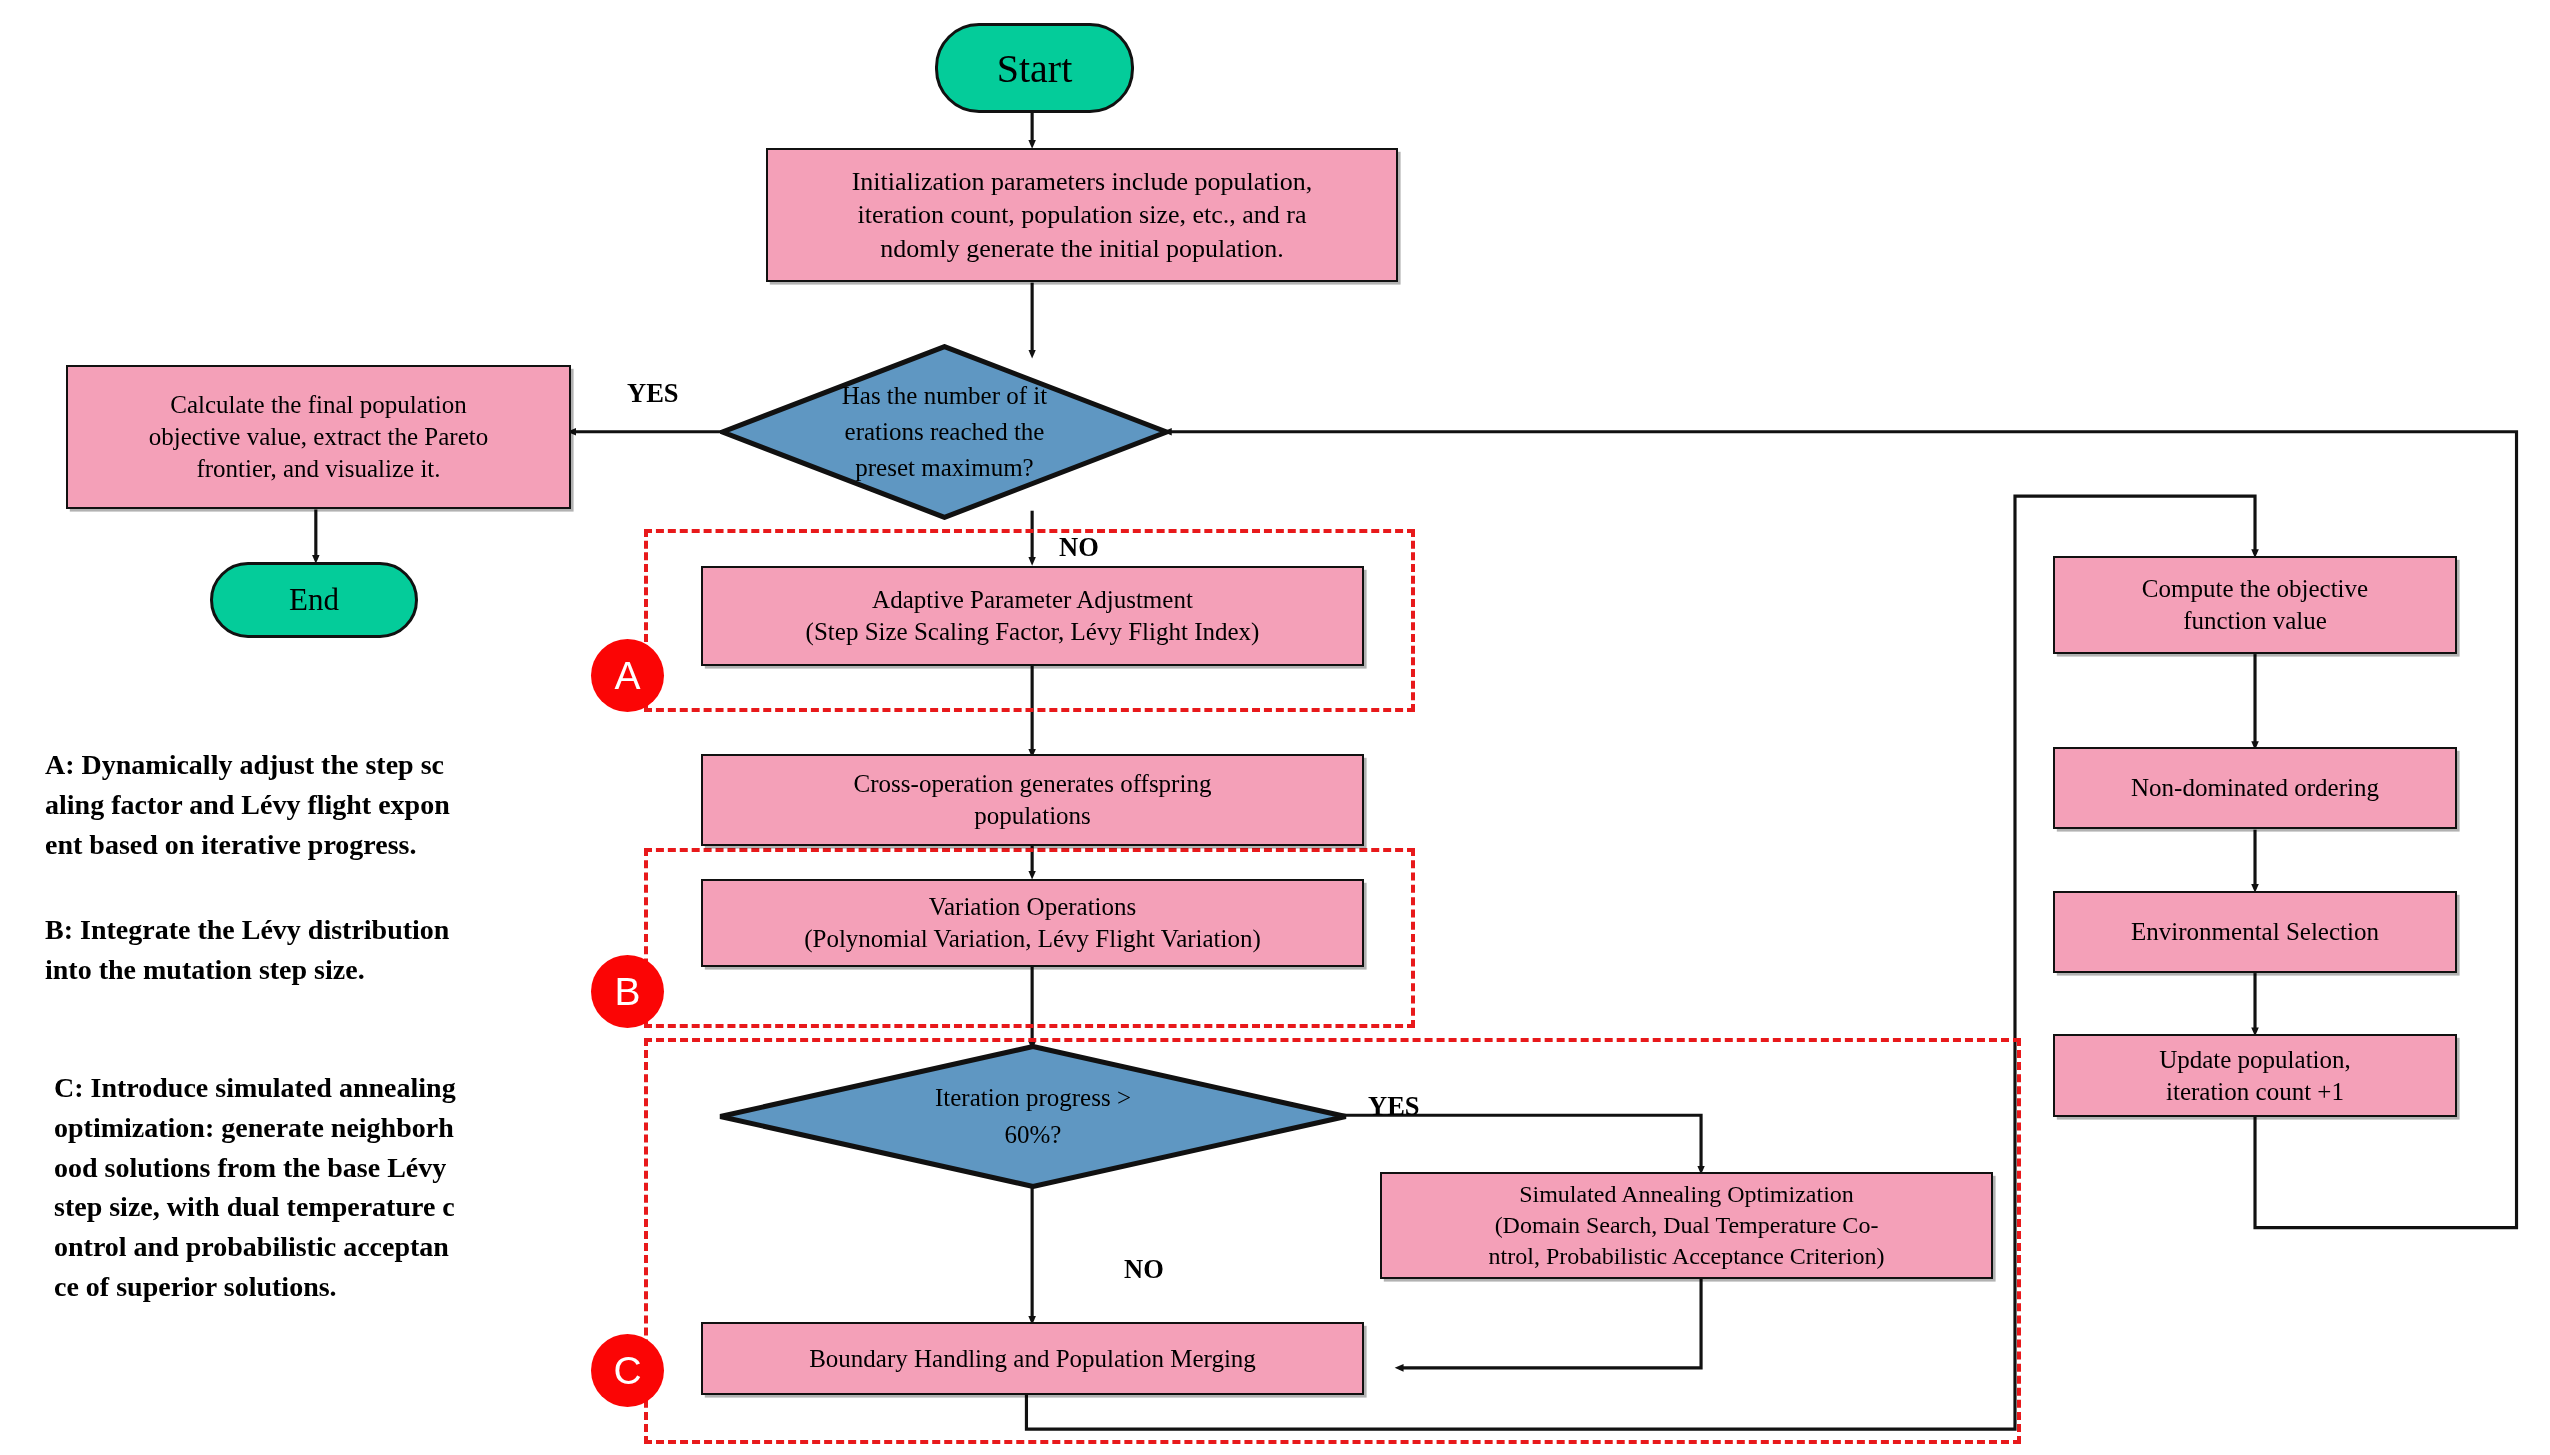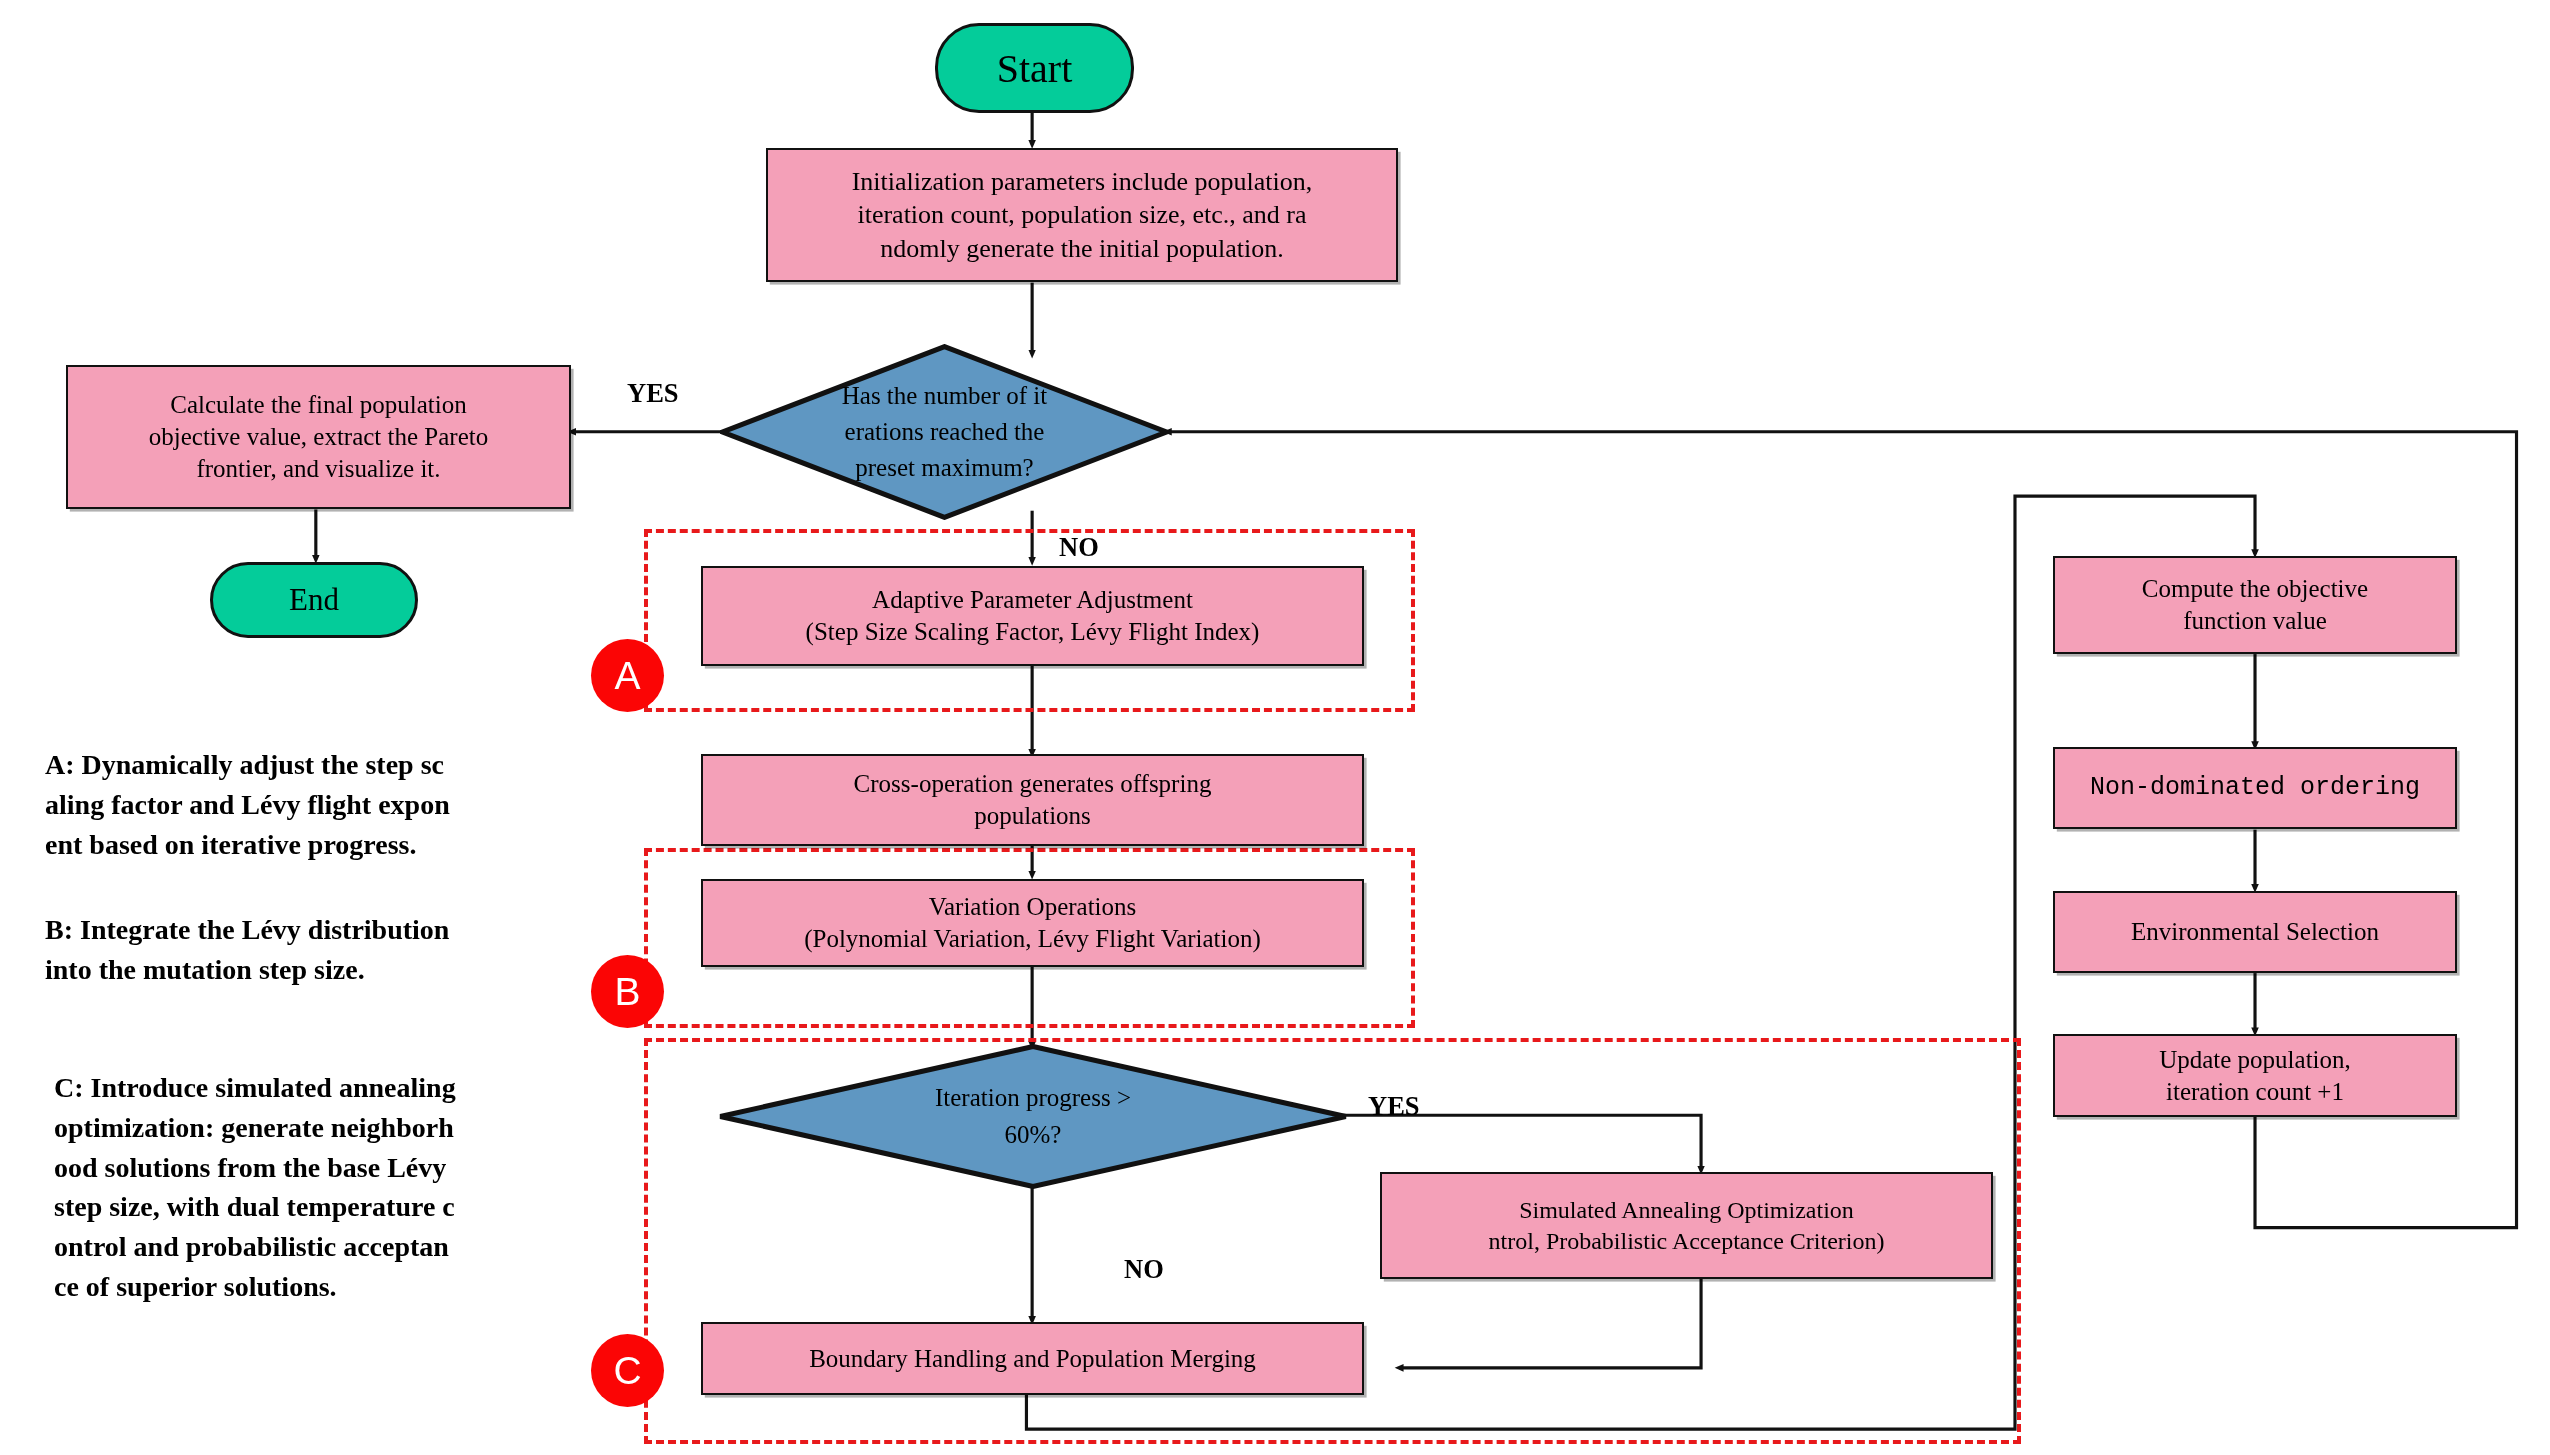--- a/index.html
+++ b/index.html
@@ -151,36 +151,37 @@
       <div>
         <div>Iteration progress &gt;</div>
         <div>60%?</div>
       </div>
     </div>
   </div>
 
   <div class="node proc" style="left:1380px;top:1172px;width:613px;height:107px;font-size:24px;padding:1.9px 5px;">
     <div style="width:100%;">
       <div>Simulated Annealing Optimization</div>
+      <div>(Domain Search, Dual Temperature Co-</div>
       <div>ntrol, Probabilistic Acceptance Criterion)</div>
     </div>
   </div>
 
   <div class="node proc" style="left:701px;top:1322px;width:663px;height:73px;font-size:25px;padding:1.9px 5px;">
     <span>Boundary Handling and Population Merging</span>
   </div>
 
   <div class="node proc" style="left:2053px;top:556px;width:404px;height:98px;font-size:25px;padding:15px 5px;">
     <div style="width:100%;">
       <div>Compute the objective</div>
       <div>function value</div>
     </div>
   </div>
 
-  <div class="node proc" style="left:2053px;top:747px;width:404px;height:82px;font-size:25px;padding:1.9px 5px;font-family:Liberation Mono, monospace;">
+  <div class="node proc" style="left:2053px;top:747px;width:404px;height:82px;font-size:25px;padding:1.9px 5px;">
     <span>Non-dominated ordering</span>
   </div>
 
   <div class="node proc" style="left:2053px;top:891px;width:404px;height:82px;font-size:25px;padding:1.9px 5px;">
     <span>Environmental Selection</span>
   </div>
 
   <div class="node proc" style="left:2053px;top:1034px;width:404px;height:83px;font-size:25px;padding:1.9px 5px;">
     <div style="width:100%;">
       <div>Update population,</div>

